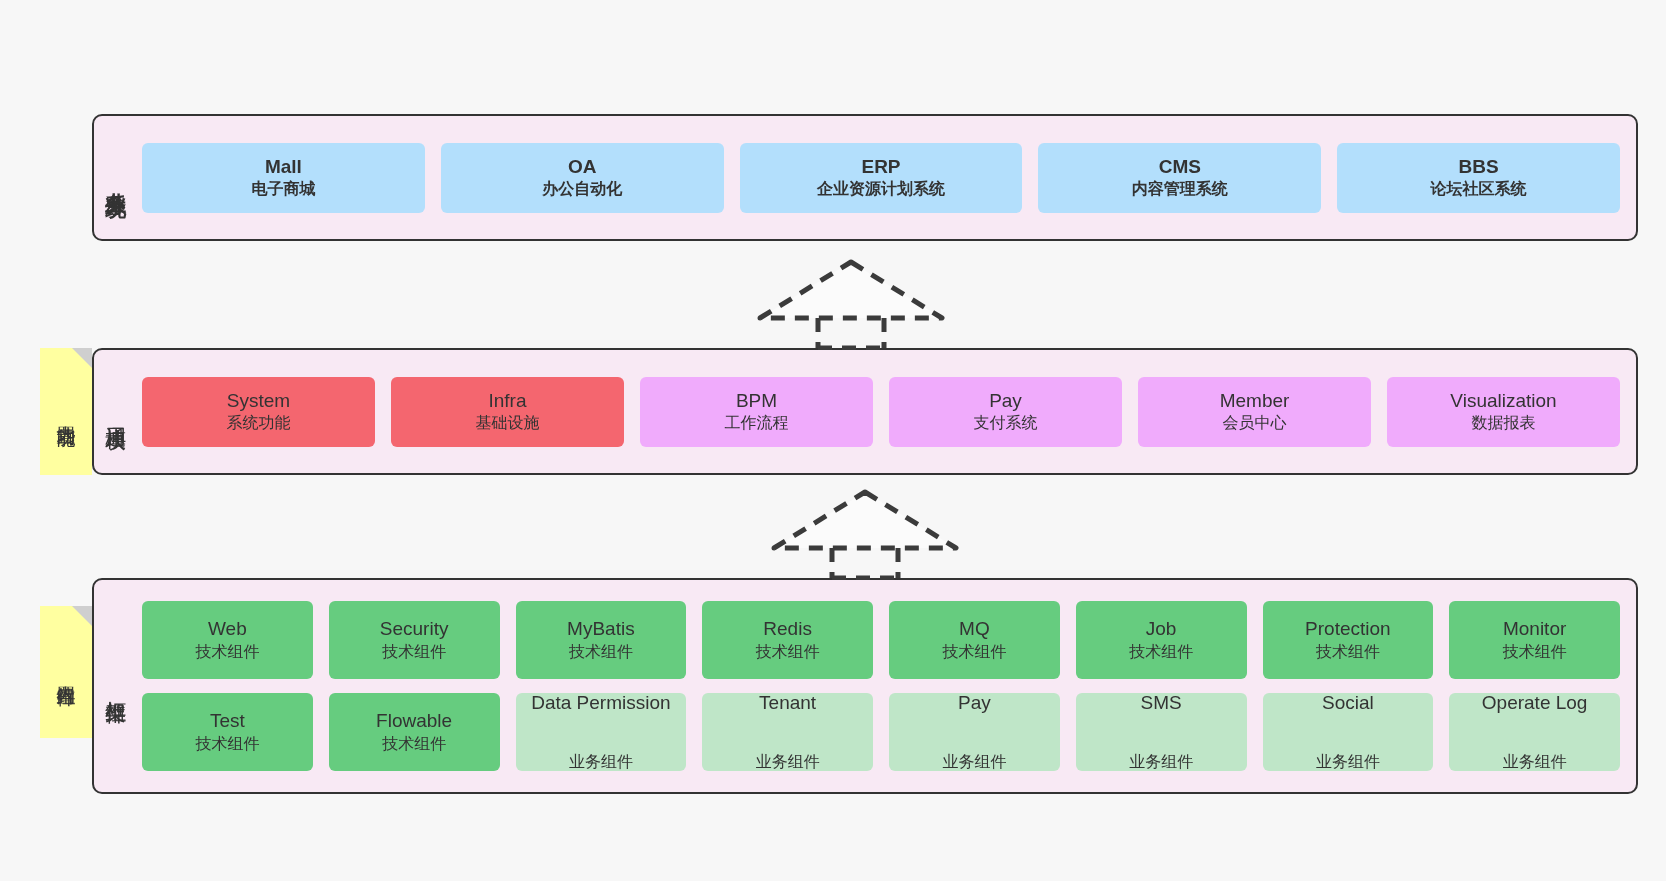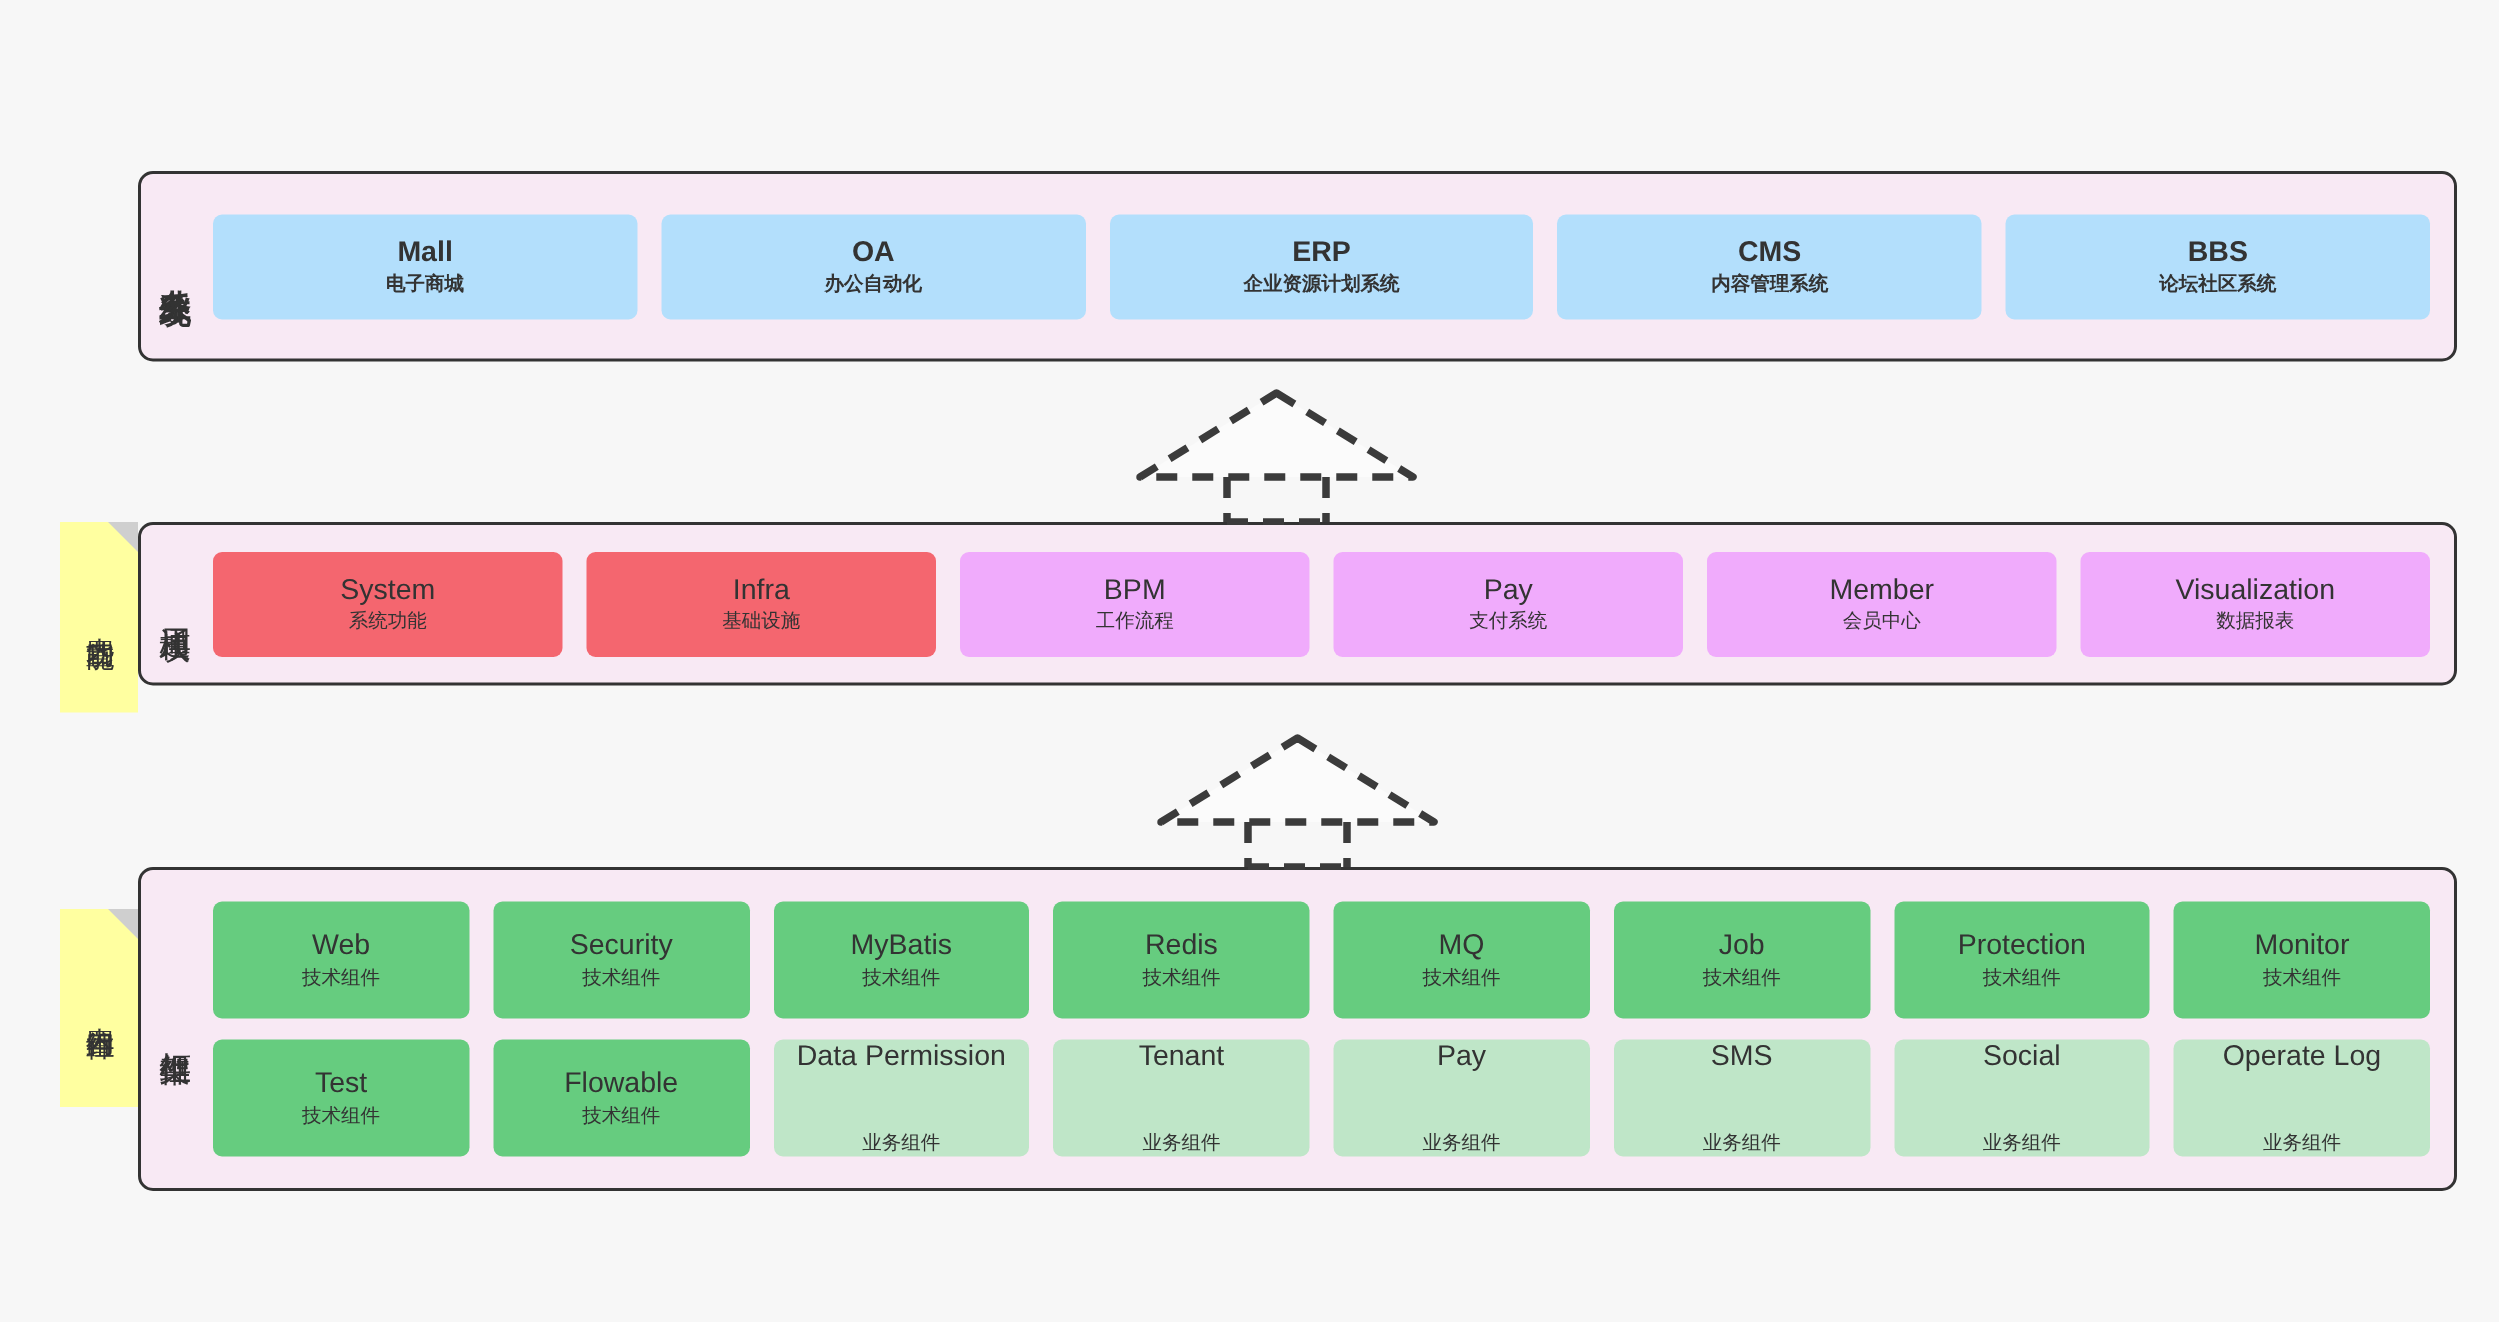--- a/index.html
+++ b/index.html
@@ -55,34 +55,34 @@
     flex-direction: column;
     align-items: center;
     justify-content: center;
     text-align: center;
     font-size: 19px;
     line-height: 1.30;
     color: #333333;
     padding: 6px 4px;
   }
   .card .en { font-size: 19px; }
-  .card .cn { font-size: 13px; }
+  .card .cn { font-size: 16px; }
 
   
   .c-blue        { background: #b3dffc; }
   .c-red         { background: #f4666f; }
   .c-pink        { background: #f0abfc; }
   .c-green       { background: #66cc7f; }
   .c-lightgreen  { background: #bfe6c8; gap: 36px; }
 
   
   #layer-business { left: 92px; top: 114px; width: 1546px; height: 127px; font-weight: bold; }
   #layer-business .card { height: 70px; }
 
-  #layer-modules  { left: 92px; top: 348px; width: 1546px; height: 109px; }
+  #layer-modules  { left: 92px; top: 348px; width: 1546px; height: 127px; }
   #layer-modules .card { height: 70px; }
 
   #layer-framework{ left: 92px; top: 578px; width: 1546px; height: 216px; }
   #layer-framework .card { height: 78px; }
   #layer-framework .layer-body { gap: 14px; padding: 14px 16px 14px 4px; }
 
   
   .note {
     position: absolute;
     width: 52px;

